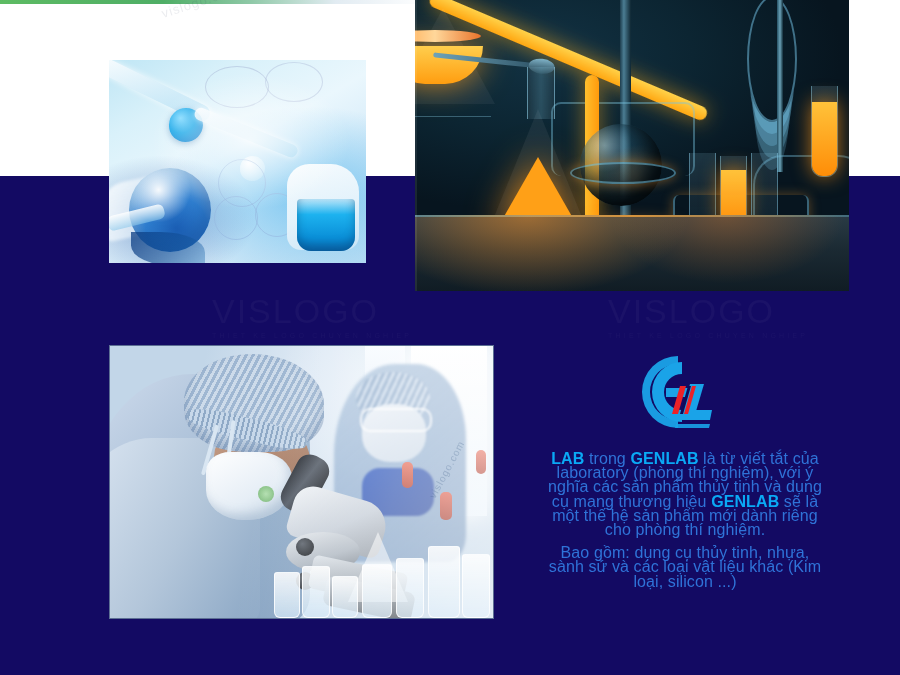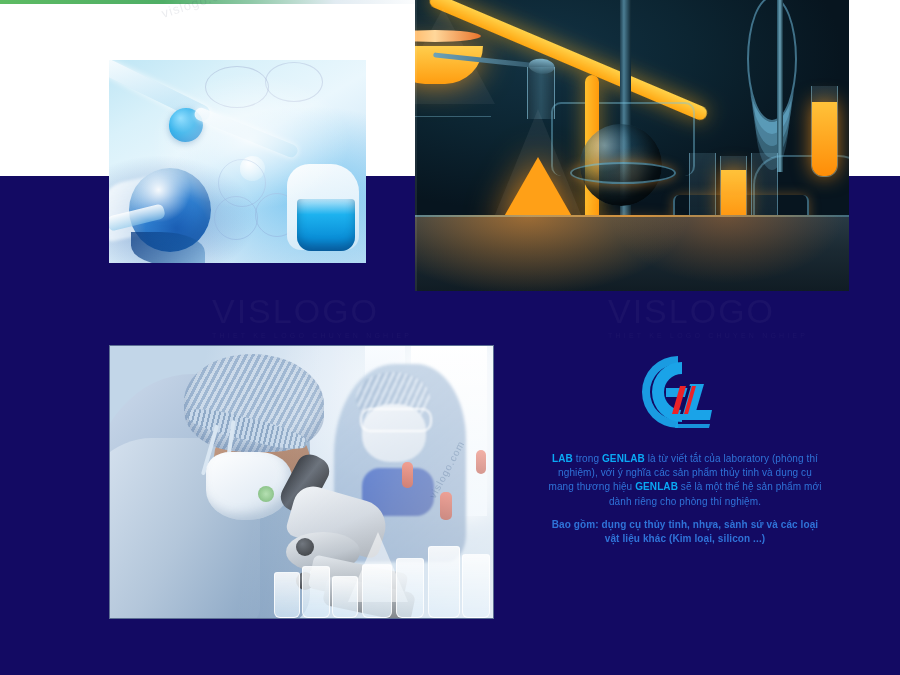--- a/index.html
+++ b/index.html
@@ -379,27 +379,27 @@
   
   .logo-wrap{
     position:absolute;left:620px;top:348px;width:100px;height:88px;
   }
   .logo-wrap svg{display:block;}
 
   
   .copy{
     position:absolute;left:548px;top:452px;width:274px;
     text-align:center;
-    font-size:10px;line-height:14.2px;
+    font-size:16px;line-height:14.2px;
     color:#2f73d8;
     letter-spacing:.1px;
   }
   .copy p{margin:0;}
   .copy .para2{margin-top:16px;}
-  .copy .para3{margin-top:9px;font-weight:bold;}
+  .copy .para3{margin-top:9px;}
   .hl{color:#0aa9f5;font-weight:bold;}
 </style>
 </head>
 <body>
 
 <div class="stage">
 
   <div class="plate-white"></div>
   <div class="plate-purple"></div>
   <div class="top-green-stripe"></div>

